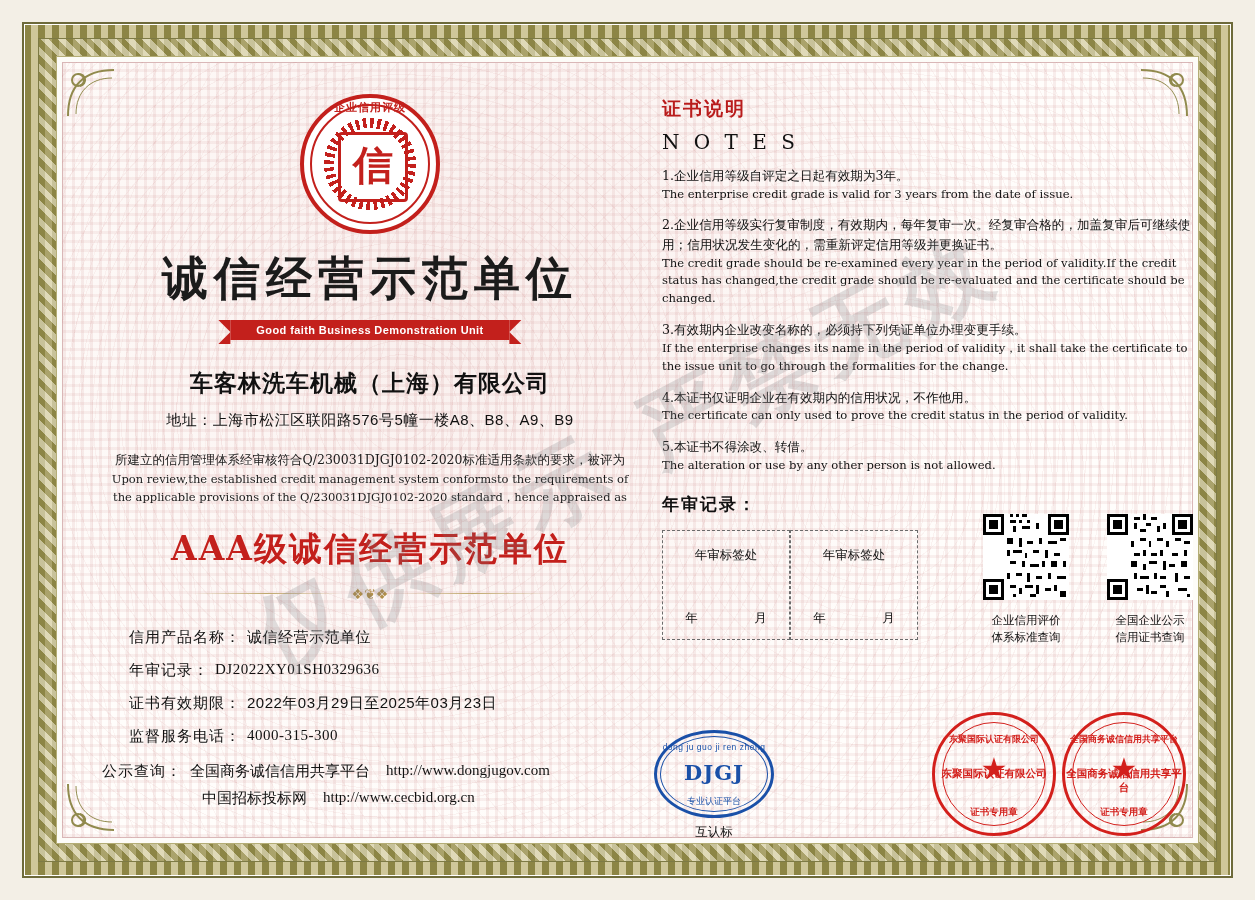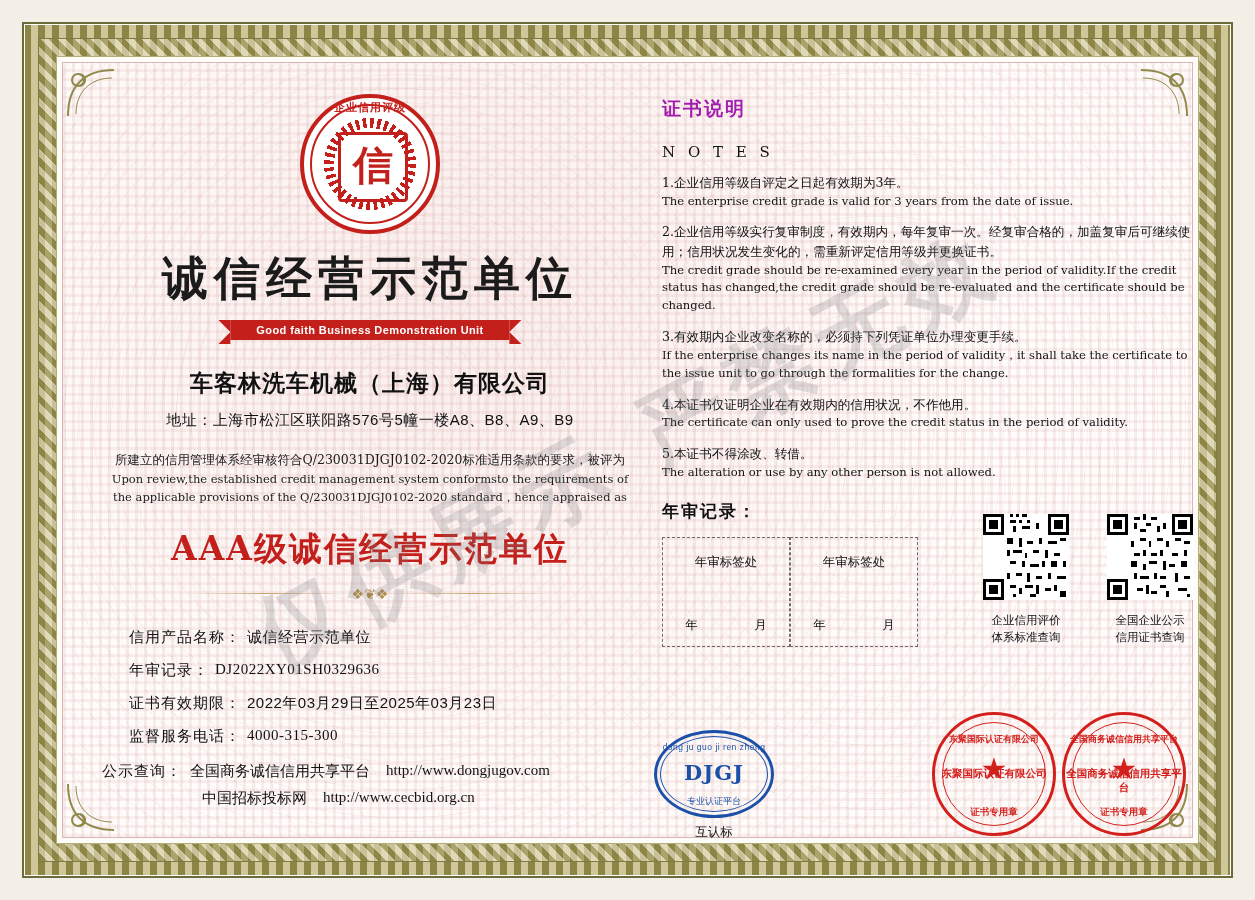--- a/index.html
+++ b/index.html
@@ -138,22 +138,22 @@
   .field .val.mono{font-family:"Liberation Serif", serif;}
 
   .pub{margin-top:16px;padding-left:12px;font-size:15px;color:#111;}
   .pub-row{display:flex;margin-bottom:8px;}
   .pub-row .lab{letter-spacing:1px;}
   .pub-row .txt{margin-left:8px;}
   .pub-row .url{margin-left:16px;font-family:"Liberation Serif", serif;letter-spacing:0;}
   .pub-sub{margin-left:92px;}
 
   
-  .notes-title-cn{font-size:19px;font-weight:bold;color:#a21caf;font-family:"DejaVu Serif",serif;letter-spacing:2px;}
-  .notes-title-en{font-size:15px;color:#111;letter-spacing:4px;margin-top:21px;font-family:"DejaVu Serif",serif;}
+  .notes-title-cn{font-size:19px;font-weight:bold;color:#b91c1c;font-family:"DejaVu Serif",serif;letter-spacing:2px;}
+  .notes-title-en{font-size:20px;color:#111;letter-spacing:4px;margin-top:8px;font-family:"DejaVu Serif",serif;}
   .note{margin-top:12px;font-size:12.6px;line-height:1.55;color:#111;font-family:"DejaVu Serif",serif;}
   .note .en{font-size:11.6px;}
 
   .review-title{margin-top:18px;font-size:17px;font-weight:bold;color:#111;font-family:"DejaVu Serif",serif;letter-spacing:2px;}
 
   .stamp-row{display:flex;margin-top:14px;}
   .stamp-box{
     width:128px;height:110px;border:1px dashed #6b6b6b;
     display:flex;flex-direction:column;align-items:center;justify-content:space-between;
     padding:16px 0 12px;box-sizing:border-box;

